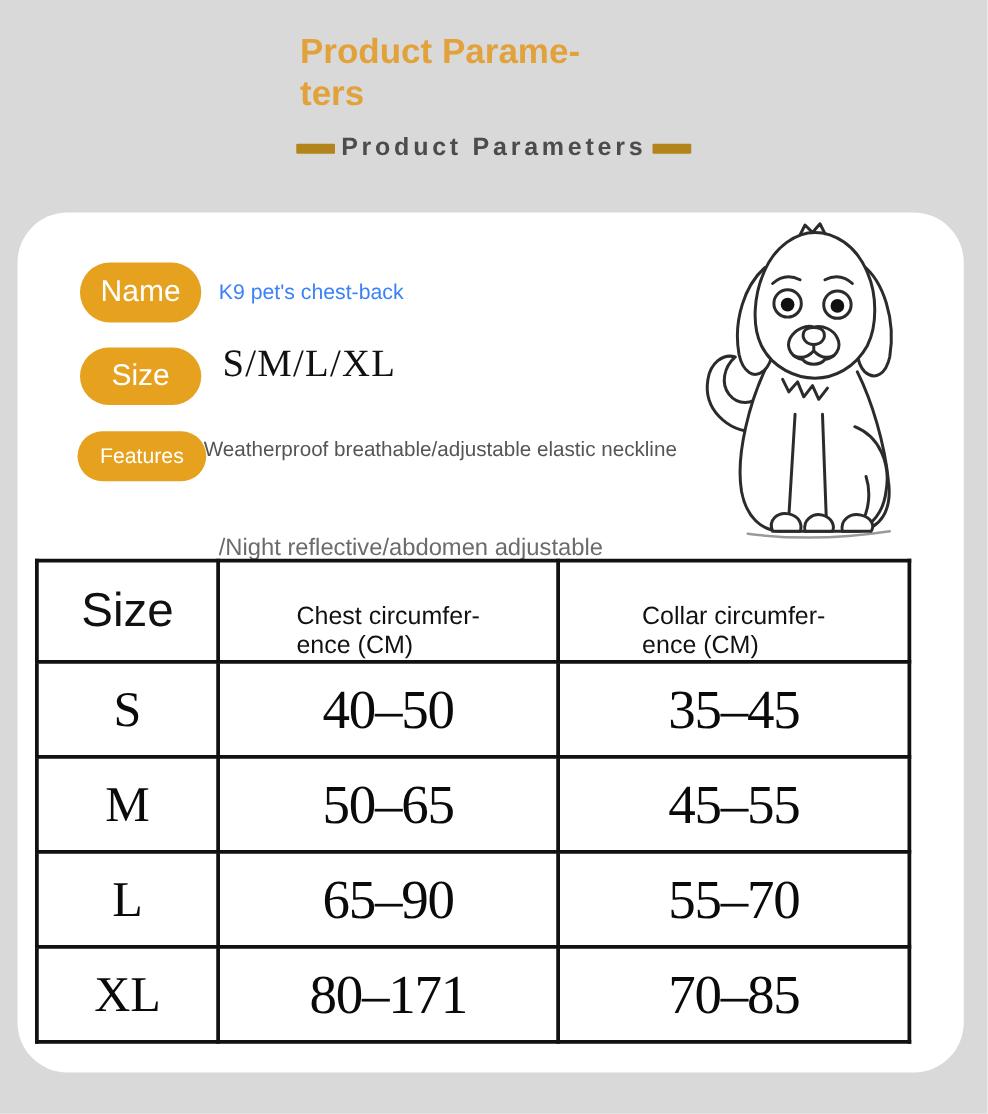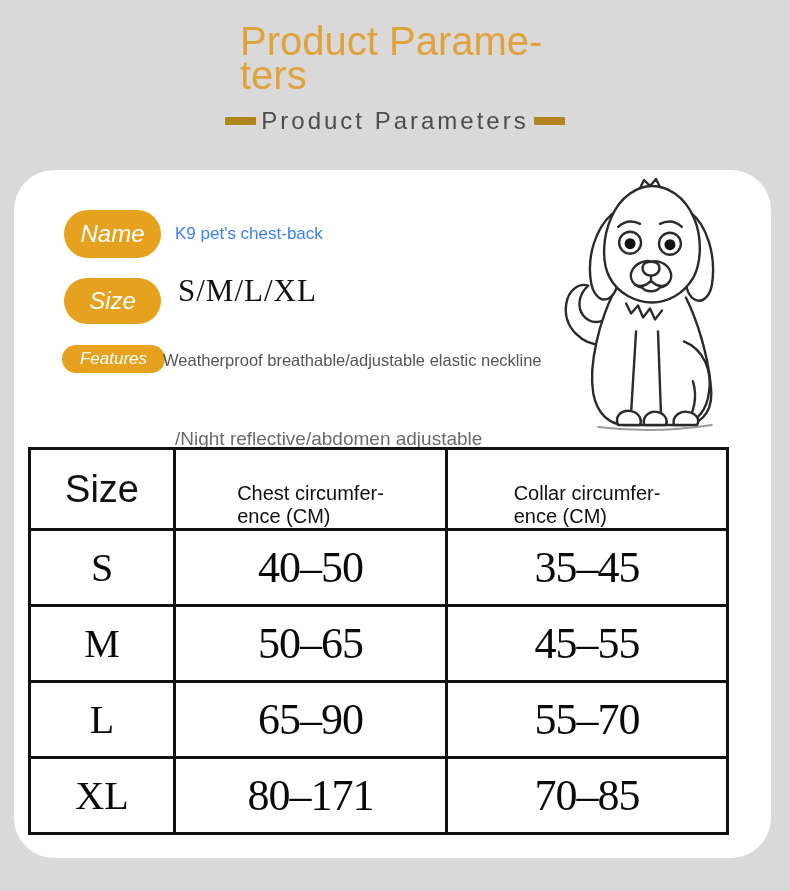--- a/index.html
+++ b/index.html
@@ -4,43 +4,43 @@
 <style>
   html,body{margin:0;padding:0;}
   body{font-family:"Liberation Sans",sans-serif;}
   .page{
     position:relative;width:790px;height:891px;
     background:#d9d9d9;overflow:hidden;
   }
   
   .title{
     position:absolute;left:240px;top:24px;width:330px;
-    font-size:40px;line-height:34px;font-weight:400;
+    font-size:28px;line-height:34px;font-weight:700;
     color:#e2a23b;white-space:pre-line;
   }
   .section-row{
     position:absolute;left:0;top:107px;width:790px;
     display:flex;align-items:center;justify-content:center;gap:5px;
   }
   .dash{width:31px;height:8px;background:#b1841c;border-radius:1px;}
   .section-label{
-    font-size:24px;font-weight:normal;letter-spacing:3px;color:#4c4c4c;
+    font-size:20px;font-weight:bold;letter-spacing:3px;color:#4c4c4c;
   }
   
   .card{
     position:absolute;left:14px;top:170px;width:757px;height:688px;
     background:#ffffff;border-radius:40px;
   }
   .pill{
     position:absolute;background:#e6a11f;border-radius:26px;
-    color:#ffffff;display:flex;align-items:center;justify-content:center;font-style:italic;
+    color:#ffffff;display:flex;align-items:center;justify-content:center;
   }
   .pill-name{left:50px;top:40px;width:97px;height:48px;font-size:24px;}
   .pill-size{left:50px;top:108px;width:97px;height:46px;font-size:24px;}
-  .pill-features{left:48px;top:175px;width:103px;height:28px;font-size:17px;}
+  .pill-features{left:48px;top:175px;width:103px;height:40px;font-size:17px;}
   .val-name{
     position:absolute;left:161px;top:40px;height:48px;display:flex;align-items:center;
     font-size:17px;color:#3b82f6;text-align:right;
   }
   .val-size{
     position:absolute;left:164px;top:98px;height:46px;display:flex;align-items:center;
     font-family:"Liberation Serif",serif;font-size:31px;color:#111;letter-spacing:1px;
   }
   .val-feat1{
     position:absolute;left:149px;top:181px;font-size:16.5px;color:#555;

